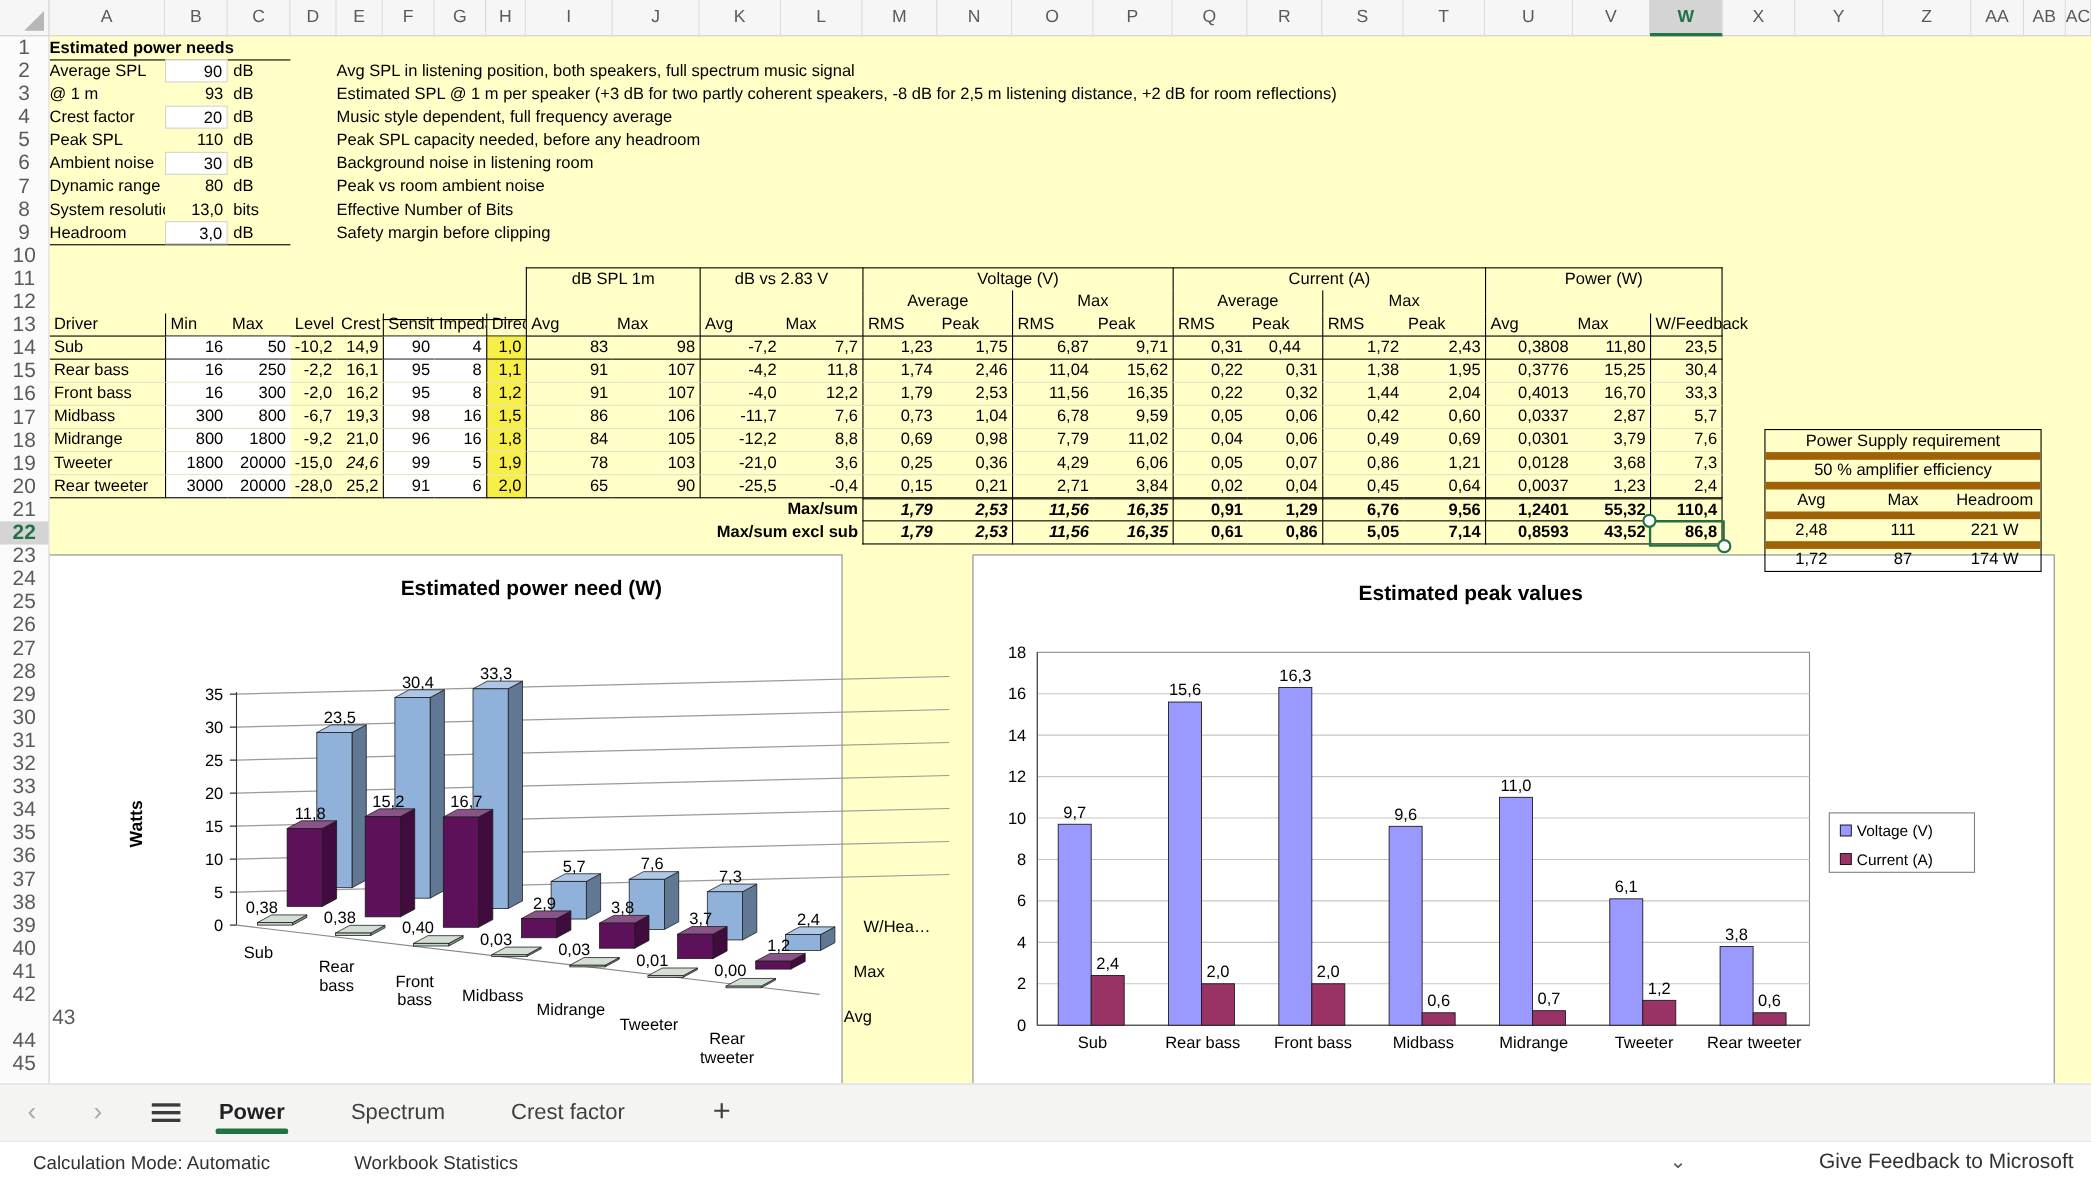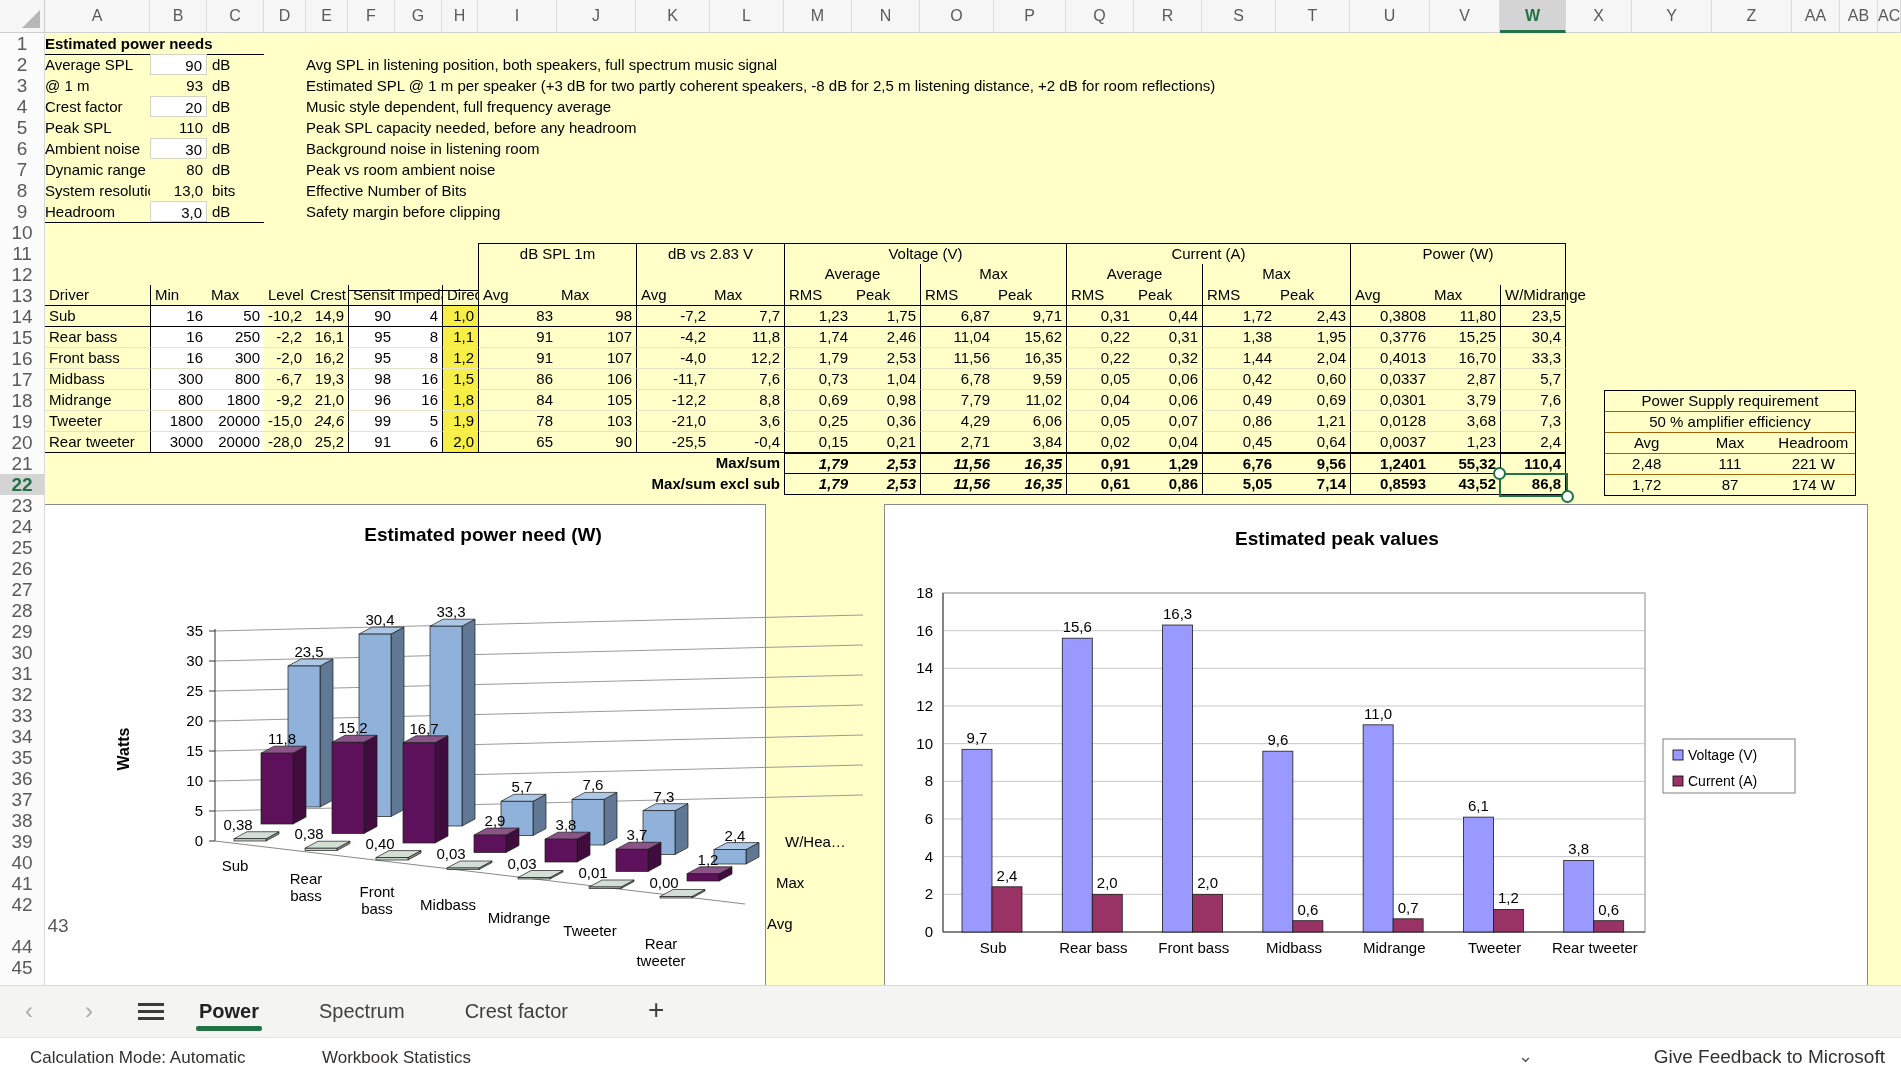--- a/index.html
+++ b/index.html
@@ -34,21 +34,21 @@
   .num{text-align:right}.txt{text-align:left}.ctr{text-align:center;padding:0}
   .white{background:#fff}
   .hl{background:#F7EF47}
   .bt{border-top:1px solid #000}.bl{border-left:1px solid #000}.br{border-right:1px solid #000}.bb{border-bottom:1px solid #000}
   .sb{border-bottom:1px solid #000}
   .gb{border-bottom:1px solid #e4e4c6}
   .bold{font-weight:bold}.ital{font-style:italic}
   .ovf{overflow:visible;position:relative;z-index:2}
   
   #psbox{position:absolute;left:1604px;top:390px;width:252px;border:1px solid #000;box-sizing:border-box;font-size:15px;color:#000;z-index:1}
-  .psrow{height:20px;line-height:20px;border-bottom:1px solid #a16207;display:flex}
+  .psrow{height:20px;line-height:20px;border-bottom:7px solid #a16207;display:flex}
   .psrow:last-child{border-bottom:none}
   .psrow .psc{flex:1;text-align:center;overflow:hidden;white-space:nowrap}
   .psfull{flex:1;text-align:center;white-space:nowrap}
   
   .chartbox{position:absolute;background:#fff;border:1px solid #8a8a8a;box-sizing:border-box}
   #chartL{left:44px;top:504px;width:722px;height:500px}
   #chartR{left:884px;top:504px;width:984px;height:500px}
   svg{display:block}
   
   #selection{position:absolute;left:1499px;top:473px;width:69px;height:24px;border:2px solid #217346;box-sizing:border-box;z-index:6}
@@ -255,39 +255,39 @@
         <div class="c txt bb bl" style="grid-area: 3 / 13 / auto / span 1;">RMS</div>
         <div class="c txt bb" style="grid-area: 3 / 14 / auto / span 1;">Peak</div>
         <div class="c txt bb bl" style="grid-area: 3 / 15 / auto / span 1;">RMS</div>
         <div class="c txt bb" style="grid-area: 3 / 16 / auto / span 1;">Peak</div>
         <div class="c txt bb bl" style="grid-area: 3 / 17 / auto / span 1;">RMS</div>
         <div class="c txt bb" style="grid-area: 3 / 18 / auto / span 1;">Peak</div>
         <div class="c txt bb bl" style="grid-area: 3 / 19 / auto / span 1;">RMS</div>
         <div class="c txt bb" style="grid-area: 3 / 20 / auto / span 1;">Peak</div>
         <div class="c txt bb bl" style="grid-area: 3 / 21 / auto / span 1;">Avg</div>
         <div class="c txt bb" style="grid-area: 3 / 22 / auto / span 1;">Max</div>
-        <div class="c txt bb bl br ovf" style="grid-area: 3 / 23 / auto / span 1;">W/Midrange</div>
+        <div class="c txt bb bl br ovf" style="grid-area: 3 / 23 / auto / span 1;">W/Feedback</div>
         <div class="c txt sb" style="grid-area: 4 / 1 / auto / span 1;">Sub</div>
         <div class="c num sb white bl" style="grid-area: 4 / 2 / auto / span 1;">16</div>
         <div class="c num sb white" style="grid-area: 4 / 3 / auto / span 1;">50</div>
         <div class="c num sb" style="grid-area: 4 / 4 / auto / span 1;">-10,2</div>
         <div class="c num sb" style="grid-area: 4 / 5 / auto / span 1;">14,9</div>
         <div class="c num sb white bl" style="grid-area: 4 / 6 / auto / span 1;">90</div>
         <div class="c num sb white" style="grid-area: 4 / 7 / auto / span 1;">4</div>
         <div class="c num sb hl bl" style="grid-area: 4 / 8 / auto / span 1;">1,0</div>
         <div class="c num sb bl" style="grid-area: 4 / 9 / auto / span 1;">83</div>
         <div class="c num sb" style="grid-area: 4 / 10 / auto / span 1;">98</div>
         <div class="c num sb bl" style="grid-area: 4 / 11 / auto / span 1;">-7,2</div>
         <div class="c num sb" style="grid-area: 4 / 12 / auto / span 1;">7,7</div>
         <div class="c num sb bl" style="grid-area: 4 / 13 / auto / span 1;">1,23</div>
         <div class="c num sb" style="grid-area: 4 / 14 / auto / span 1;">1,75</div>
         <div class="c num sb bl" style="grid-area: 4 / 15 / auto / span 1;">6,87</div>
         <div class="c num sb" style="grid-area: 4 / 16 / auto / span 1;">9,71</div>
         <div class="c num sb bl" style="grid-area: 4 / 17 / auto / span 1;">0,31</div>
-        <div class="c num sb" style="grid-area: 4 / 18 / auto / span 1;">0,44</div>
+        <div class="c num sb" style="grid-area: 4 / 18 / auto / span 1; text-align: center;">0,44</div>
         <div class="c num sb bl" style="grid-area: 4 / 19 / auto / span 1;">1,72</div>
         <div class="c num sb" style="grid-area: 4 / 20 / auto / span 1;">2,43</div>
         <div class="c num sb bl" style="grid-area: 4 / 21 / auto / span 1;">0,3808</div>
         <div class="c num sb" style="grid-area: 4 / 22 / auto / span 1;">11,80</div>
         <div class="c num sb bl br" style="grid-area: 4 / 23 / auto / span 1;">23,5</div>
         <div class="c txt gb" style="grid-area: 5 / 1 / auto / span 1;">Rear bass</div>
         <div class="c num gb white bl" style="grid-area: 5 / 2 / auto / span 1;">16</div>
         <div class="c num gb white" style="grid-area: 5 / 3 / auto / span 1;">250</div>
         <div class="c num gb" style="grid-area: 5 / 4 / auto / span 1;">-2,2</div>
         <div class="c num gb" style="grid-area: 5 / 5 / auto / span 1;">16,1</div>

